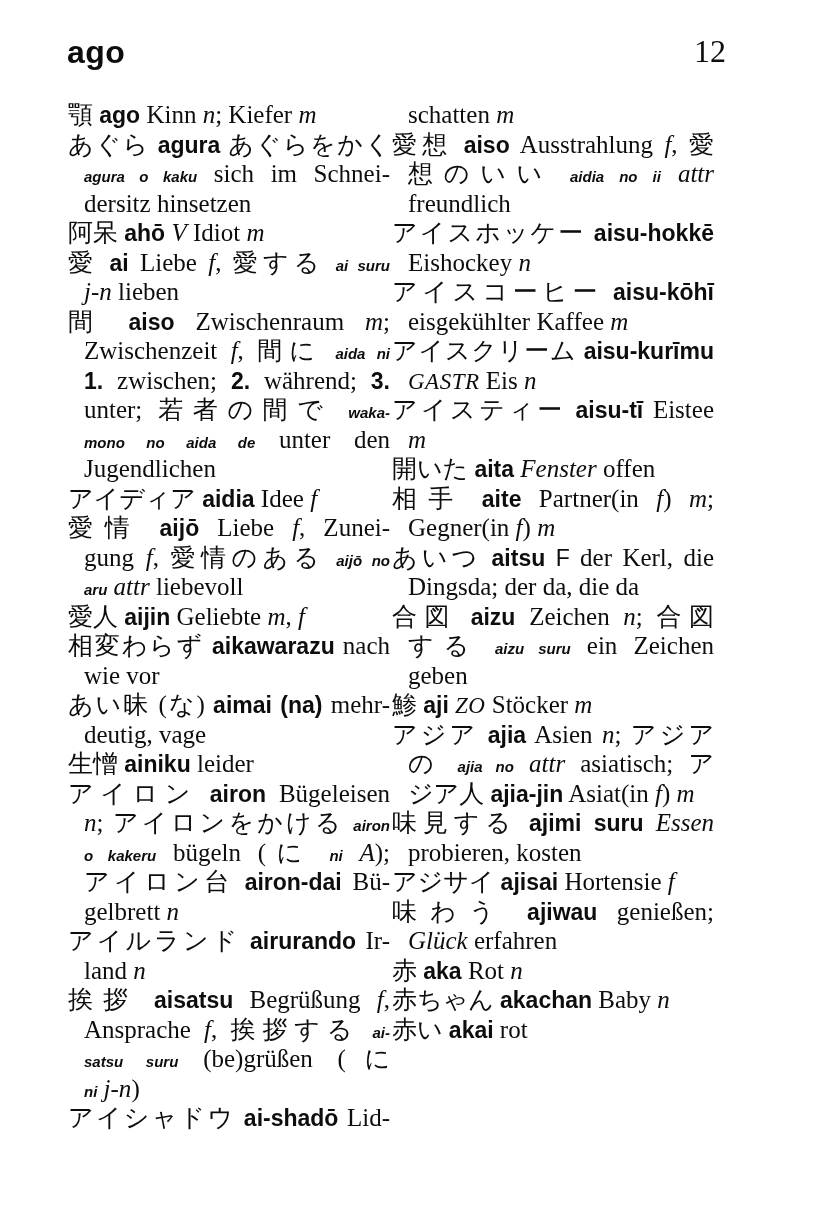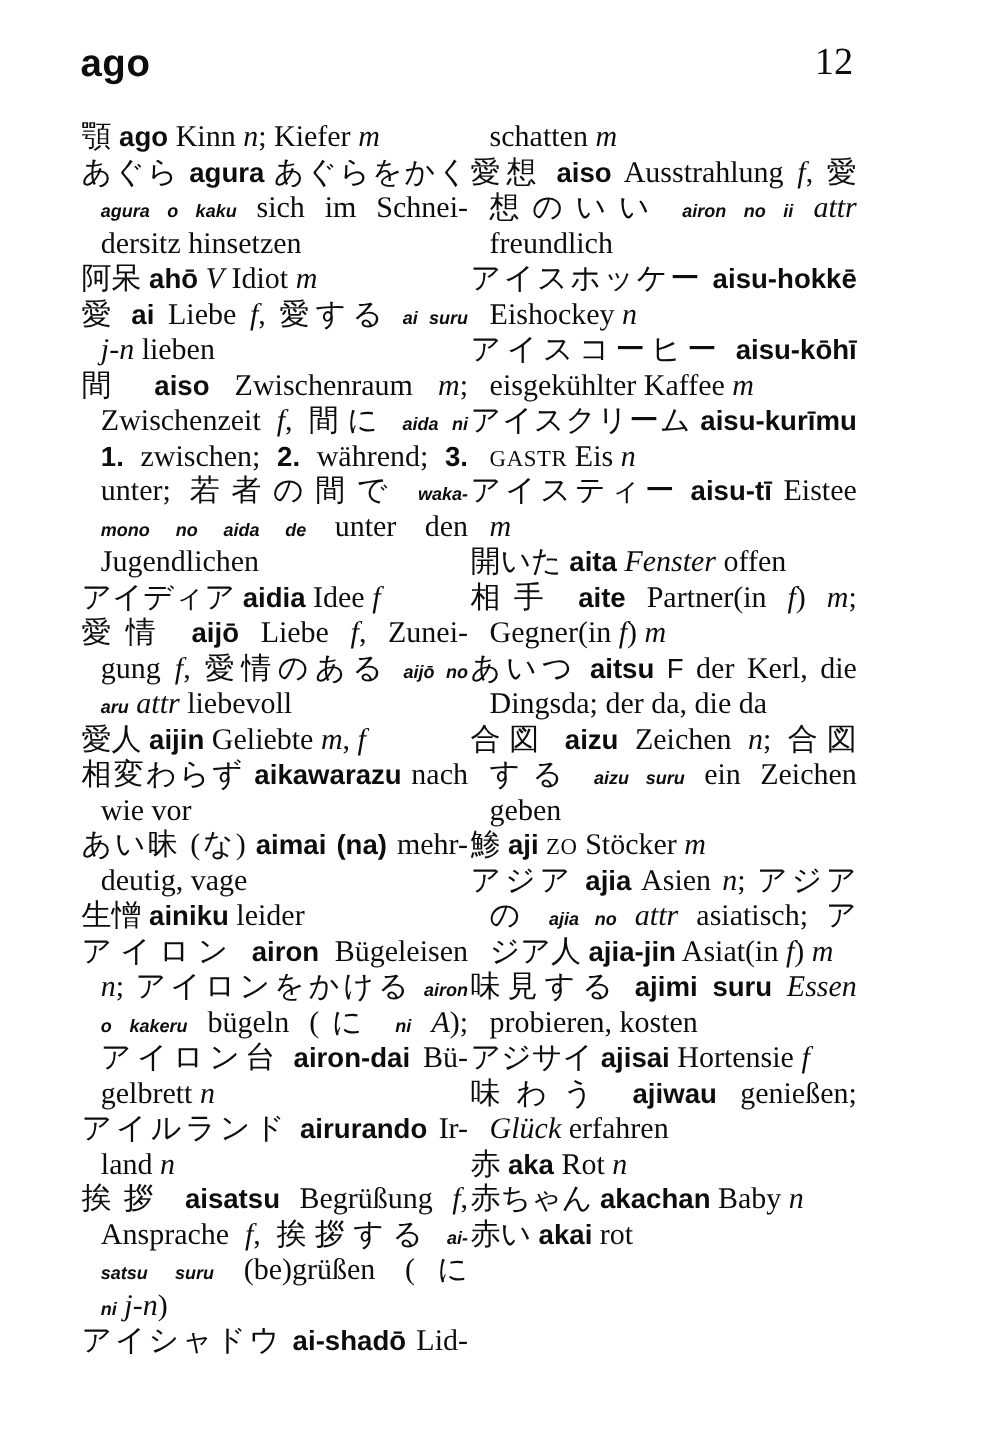--- a/index.html
+++ b/index.html
@@ -7,21 +7,21 @@
     width:827px;height:1206px;position:relative;background:#ffffff;color:#0d0d0d;
     font-family:"Liberation Serif","DejaVu Serif",serif;
     -webkit-font-smoothing:antialiased;
   }
   .page-header-word{
     position:absolute;left:67px;top:34px;
     font-family:"Liberation Sans","DejaVu Sans",sans-serif;
     font-weight:700;font-size:32px;letter-spacing:0.5px;
   }
   .page-number{
-    position:absolute;top:33px;left:408px;width:303px;text-align:right;
+    position:absolute;top:33px;left:423px;width:303px;text-align:right;
     font-size:32px;font-family:"Liberation Serif","DejaVu Serif",serif;
   }
   .col{position:absolute;top:100px;width:322px}
   .col-left{left:68px}
   .col-right{left:392px}
   .entry{margin:0;padding:0}
   .line{
     height:29.5px;line-height:29.5px;font-size:25px;
     text-align:left;overflow:visible;
   }
@@ -41,21 +41,21 @@
   }
   .seg.b{
     font-family:"Liberation Sans","DejaVu Sans",sans-serif;
     font-weight:700;font-size:23px;
   }
   .seg.sans{
     font-family:"Liberation Sans","DejaVu Sans",sans-serif;
     font-size:23px;
   }
   .seg.sc{
-    font-size:19px;letter-spacing:0.5px;
+    font-style:italic;font-size:23px;letter-spacing:0.5px;
   }
 </style>
 </head>
 <body>
 
 <div class="page-header-word">ago</div>
 
 <div class="page-number">12</div>
 
 <div class="col col-left">
@@ -125,21 +125,21 @@
       <div class="line just"><span class="seg jp">アイシャドウ </span><span class="seg rom">ai-shadō</span><span class="seg de"> Lid-</span></div>
     </div>
   </div>
 
 <div class="col col-right">
     <div class="entry">
       <div class="line cont"><span class="seg de">schatten </span><span class="seg it">m</span></div>
     </div>
     <div class="entry">
       <div class="line just"><span class="seg jp">愛想 </span><span class="seg rom">aiso</span><span class="seg de"> Ausstrahlung </span><span class="seg it">f</span><span class="seg de">, </span><span class="seg jp">愛</span></div>
-      <div class="line cont just"><span class="seg jp">想のいい </span><span class="seg bi">airon no ii</span><span class="seg de"> </span><span class="seg it">attr</span></div>
+      <div class="line cont just"><span class="seg jp">想のいい </span><span class="seg bi">aidia no ii</span><span class="seg de"> </span><span class="seg it">attr</span></div>
       <div class="line cont"><span class="seg de">freundlich</span></div>
     </div>
     <div class="entry">
       <div class="line just"><span class="seg jp">アイスホッケー </span><span class="seg rom">aisu-hokkē</span></div>
       <div class="line cont"><span class="seg de">Eishockey </span><span class="seg it">n</span></div>
     </div>
     <div class="entry">
       <div class="line just"><span class="seg jp">アイスコーヒー </span><span class="seg rom">aisu-kōhī</span></div>
       <div class="line cont"><span class="seg de">eisgekühlter Kaffee </span><span class="seg it">m</span></div>
     </div>

